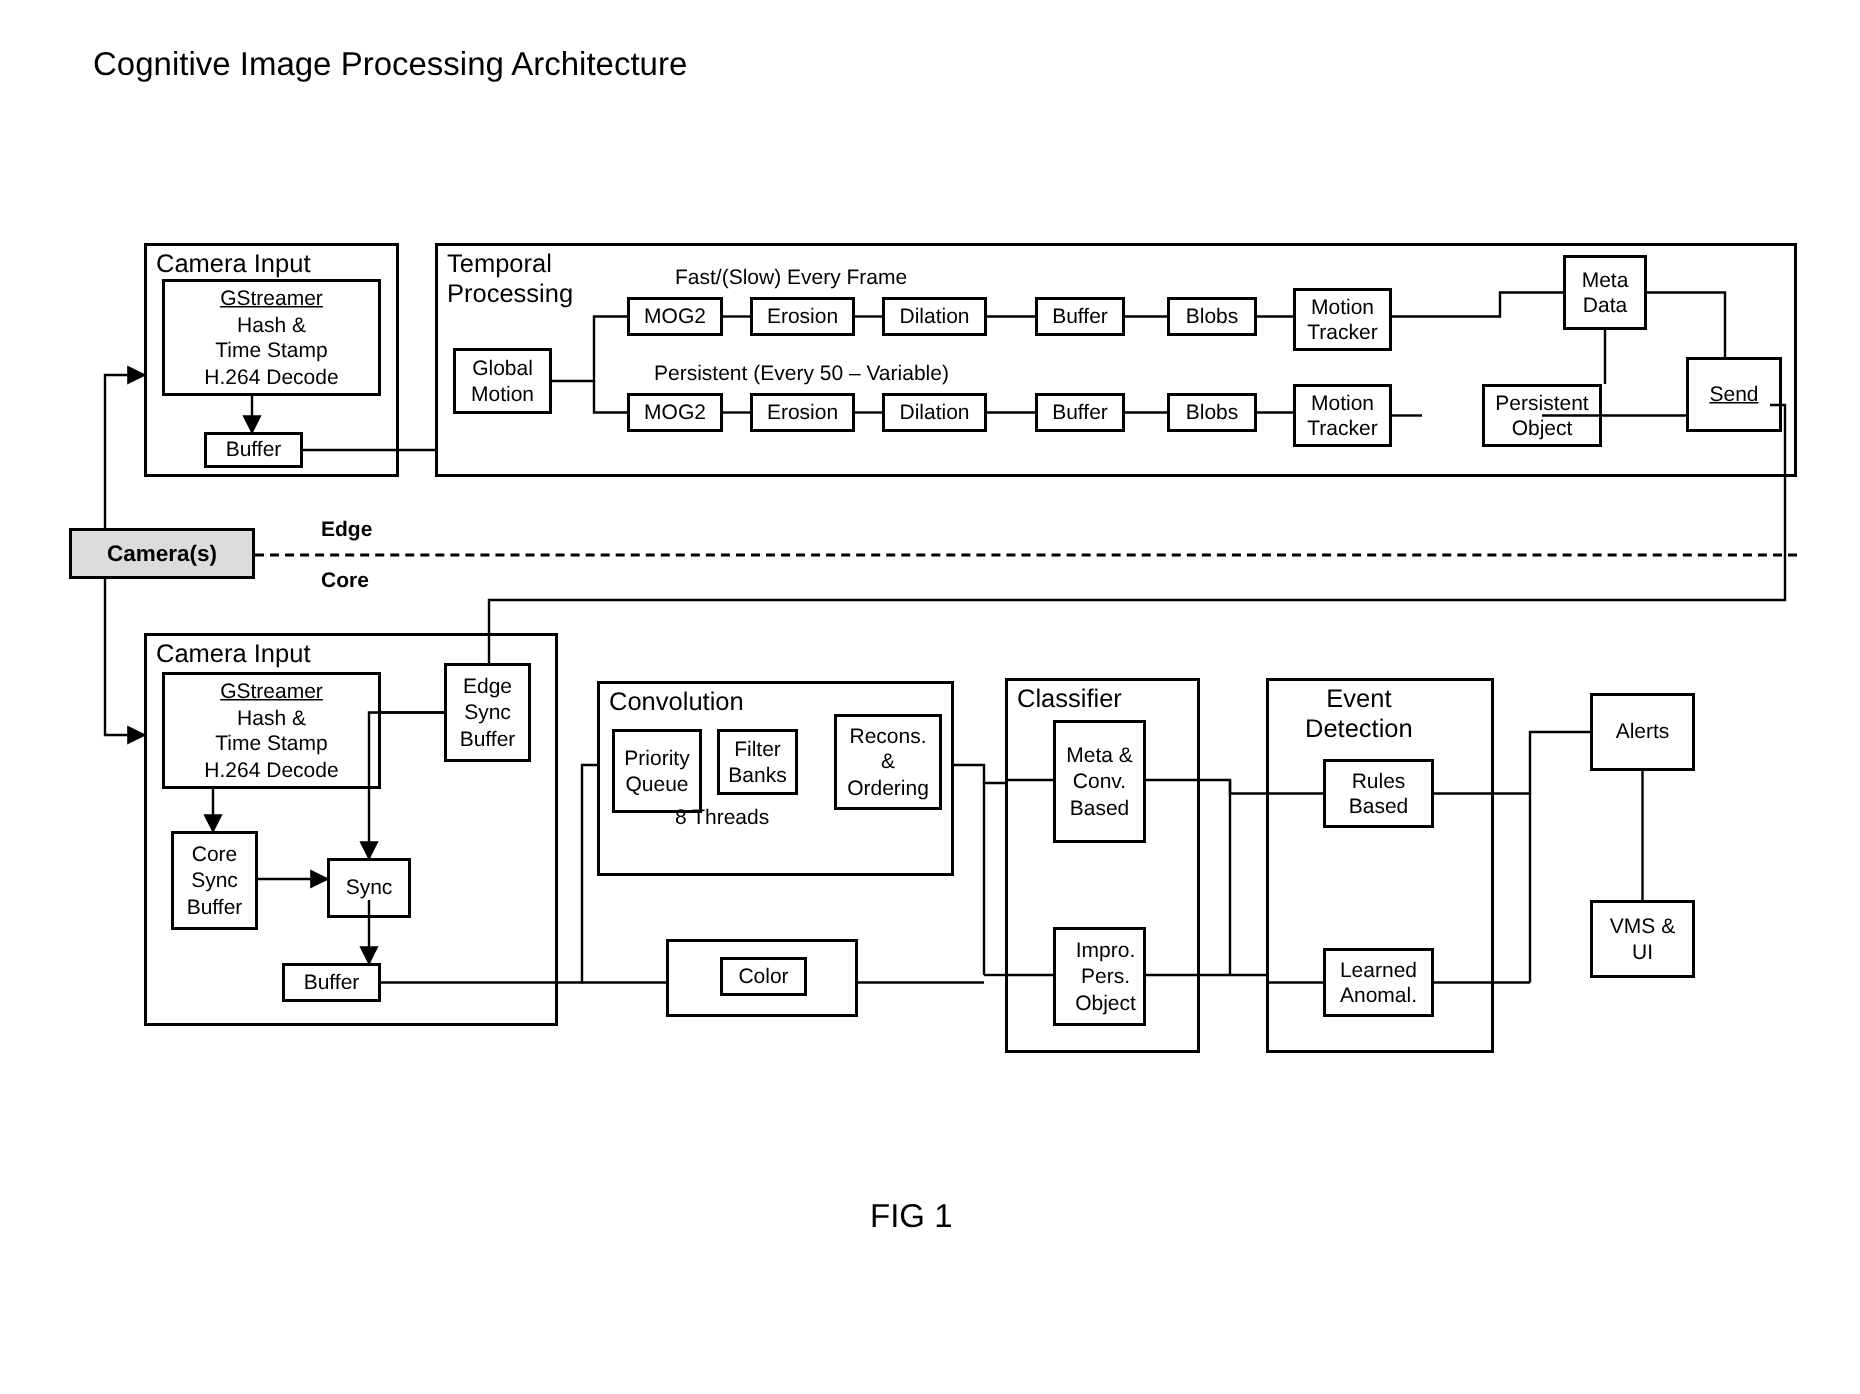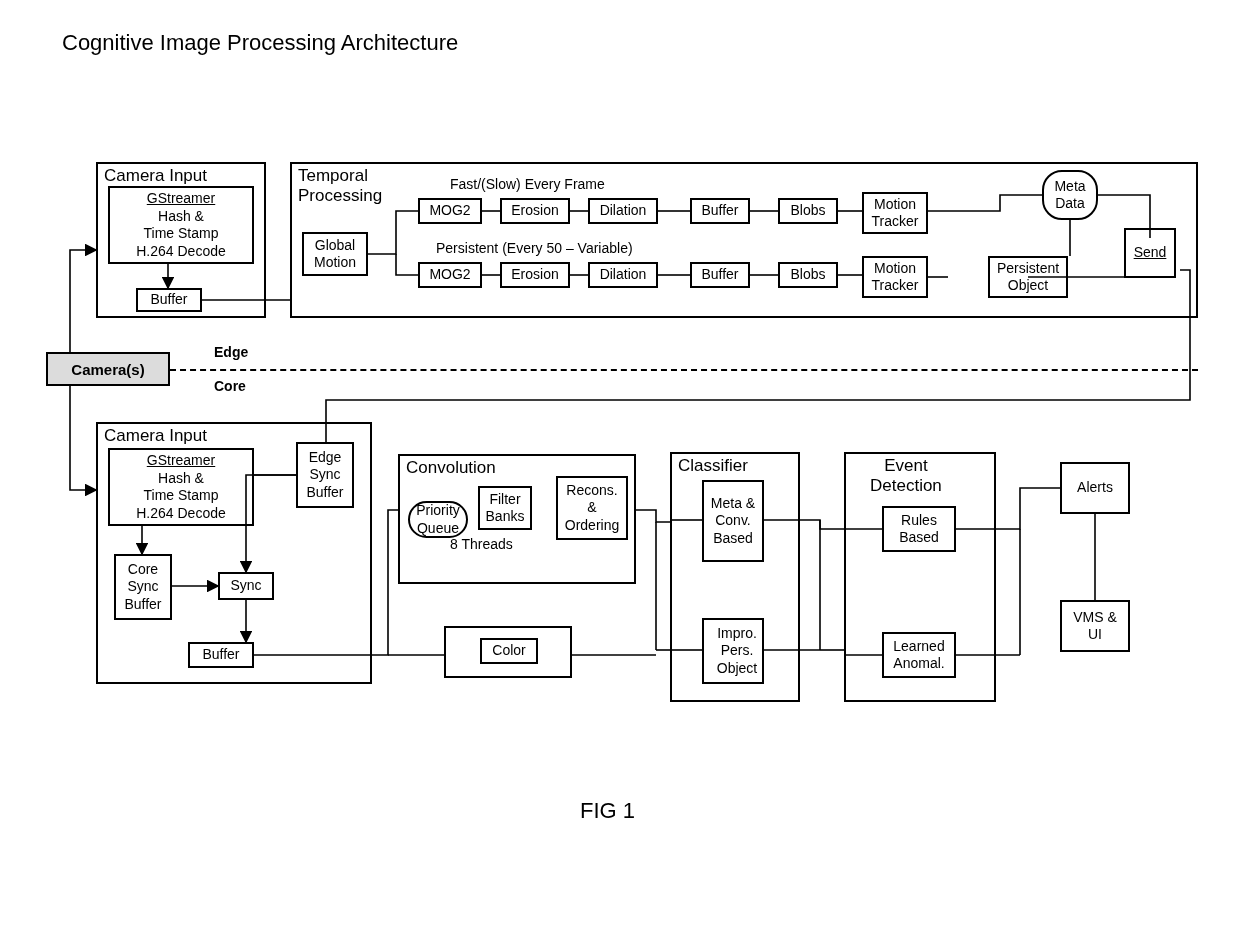--- a/index.html
+++ b/index.html
@@ -107,33 +107,33 @@
 <div class="box" style="left:302px; top:232px; width:66px; height:44px;">Global
 Motion</div>
 
 <div class="box" style="left:418px; top:198px; width:64px; height:26px;">MOG2</div>
 <div class="box" style="left:500px; top:198px; width:70px; height:26px;">Erosion</div>
 <div class="box" style="left:588px; top:198px; width:70px; height:26px;">Dilation</div>
 <div class="box" style="left:690px; top:198px; width:60px; height:26px;">Buffer</div>
 <div class="box" style="left:778px; top:198px; width:60px; height:26px;">Blobs</div>
 <div class="box" style="left:862px; top:192px; width:66px; height:42px;">Motion
 Tracker</div>
-<div class="box" style="left:1042px; top:170px; width:56px; height:50px;border-radius:20px;">Meta
+<div class="box" style="left:1042px; top:170px; width:56px; height:50px;">Meta
 Data</div>
 
 <div class="box" style="left:418px; top:262px; width:64px; height:26px;">MOG2</div>
 <div class="box" style="left:500px; top:262px; width:70px; height:26px;">Erosion</div>
 <div class="box" style="left:588px; top:262px; width:70px; height:26px;">Dilation</div>
 <div class="box" style="left:690px; top:262px; width:60px; height:26px;">Buffer</div>
 <div class="box" style="left:778px; top:262px; width:60px; height:26px;">Blobs</div>
 <div class="box" style="left:862px; top:256px; width:66px; height:42px;">Motion
 Tracker</div>
 <div class="box" style="left:948px; top:256px; width:80px; height:42px;margin-left:40px;">Persistent
 Object</div>
-<div class="box" style="left:1124px; top:228px; width:52px; height:50px;text-decoration:underline;">Send</div>
+<div class="box" style="left:1124px; top:238px; width:64px; height:50px;text-decoration:underline;">Send</div>
 
 <div class="cameras" style="left:46px; top:352px; width:124px; height:34px;">Camera(s)</div>
 
 <div class="bold-label" style="left:214px; top:344px;">Edge</div>
 <div class="dashed-line" style="left:170px; top:369px; width:1028px;"></div>
 <div class="bold-label" style="left:214px; top:378px;">Core</div>
 
 <div class="container" style="left:96px; top:422px; width:276px; height:262px;">
   <div class="container-title">Camera Input</div>
 </div>
@@ -142,27 +142,27 @@
   <span style="white-space:pre-line;">Hash &amp;
 Time Stamp
 H.264 Decode</span>
 </div>
 <div class="box" style="left:296px; top:442px; width:58px; height:66px;">Edge
 Sync
 Buffer</div>
 <div class="box" style="left:114px; top:554px; width:58px; height:66px;">Core
 Sync
 Buffer</div>
-<div class="box" style="left:218px; top:572px; width:56px; height:28px;">Sync</div>
+<div class="box" style="left:218px; top:572px; width:56px; height:40px;">Sync</div>
 <div class="box" style="left:188px; top:642px; width:66px; height:26px;">Buffer</div>
 
 <div class="container" style="left:398px; top:454px; width:238px; height:130px;">
   <div class="container-title">Convolution</div>
 </div>
-<div class="box" style="left:408px; top:501px; width:60px; height:37px;border-radius:22px;">Priority
+<div class="box" style="left:408px; top:486px; width:60px; height:56px;">Priority
 Queue</div>
 <div class="box" style="left:478px; top:486px; width:54px; height:44px;">Filter
 Banks</div>
 <div class="box" style="left:556px; top:476px; width:72px; height:64px;">Recons.
 &amp;
 Ordering</div>
 <div class="plain-label" style="left:450px; top:536px;">8 Threads</div>
 
 <div class="container" style="left:444px; top:626px; width:128px; height:52px;"></div>
 <div class="box" style="left:480px; top:638px; width:58px; height:26px;">Color</div>

